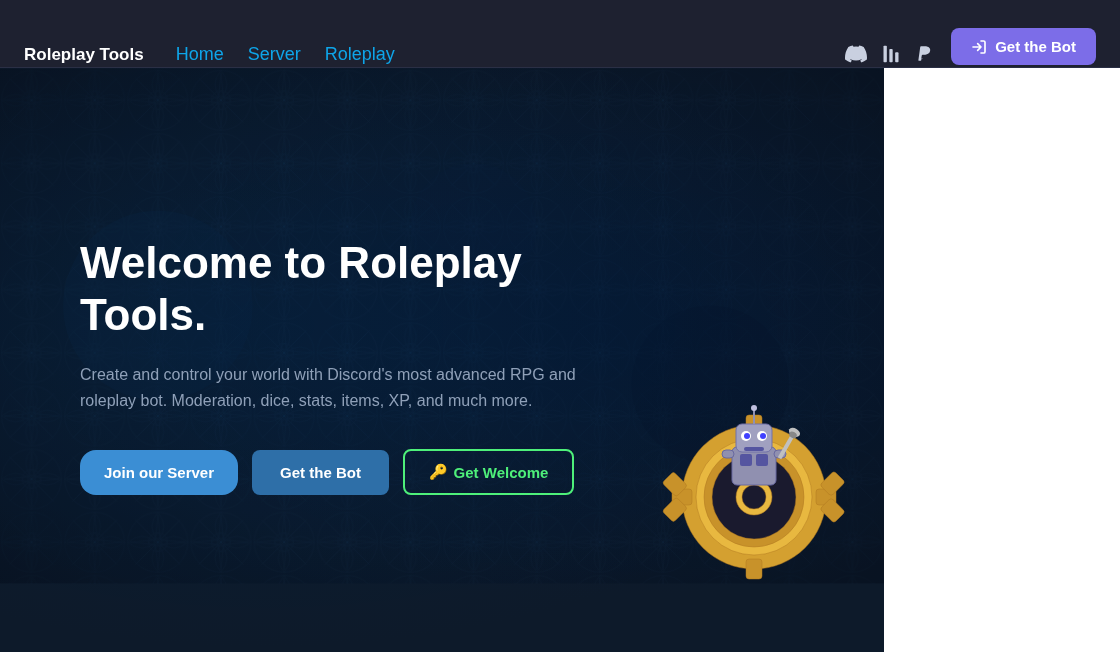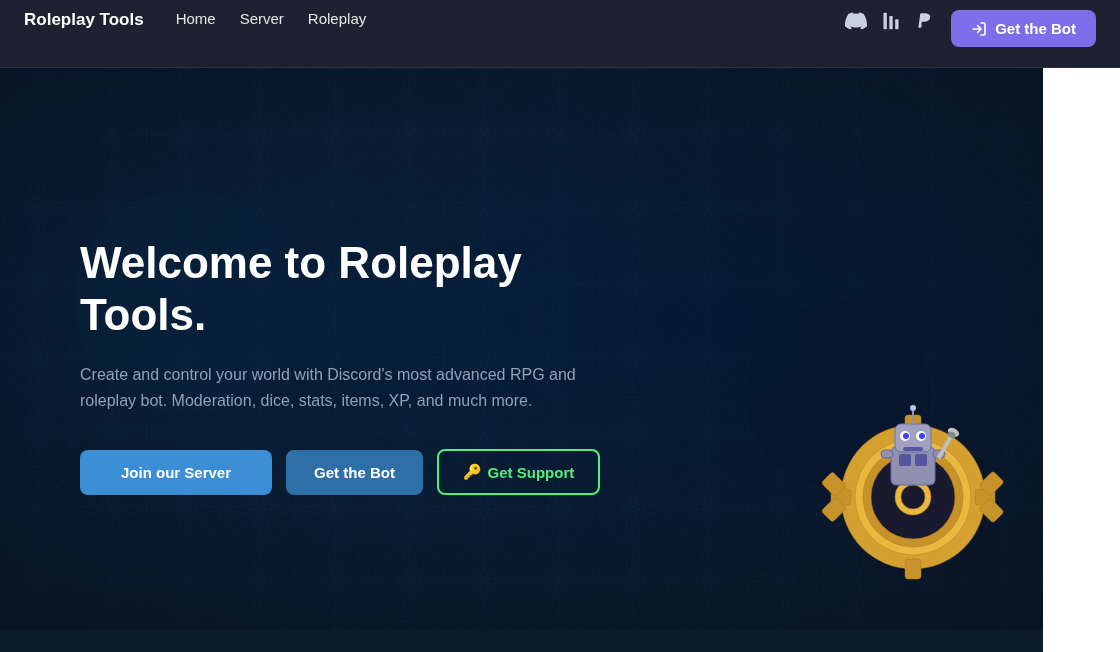--- a/index.html
+++ b/index.html
@@ -5,41 +5,41 @@
     * { margin: 0; padding: 0; box-sizing: border-box; }
     body { width: 1120px; height: 652px; overflow: hidden; font-family: -apple-system, BlinkMacSystemFont, 'Segoe UI', sans-serif; }
 
     
     .navbar {
       position: fixed;
       top: 0; left: 0; right: 0;
       height: 68px;
       background: #1e2130;
       display: flex;
-      align-items: flex-start;
-      padding: 10px 24px;
+      align-items: flex-end;
+      padding: 2px 24px;
       z-index: 100;
       border-bottom: 1px solid #2a2f45;
     }
     .nav-brand {
       font-weight: 800;
       font-size: 17px;
       color: #ffffff;
       margin-right: 32px;
       white-space: nowrap;
     }
     .nav-links {
       display: flex;
       gap: 24px;
       flex: 1;
     }
     .nav-link {
-      color: #e5e5e5;
+      color: #0ea5e9;
       text-decoration: none;
-      font-size: 15px;
+      font-size: 18px;
       font-weight: 400;
       cursor: pointer;
     }
     .nav-icons {
       display: flex;
       align-items: center;
       gap: 14px;
       margin-right: 16px;
     }
     .nav-icon-item {
@@ -61,21 +61,21 @@
       cursor: pointer;
       display: flex;
       align-items: center;
       gap: 8px;
       white-space: nowrap;
     }
 
     
     .hero {
       position: relative;
-      width: 1043px;
+      width: 884px;
       height: 652px;
       background: #0d1a2a;
       overflow: hidden;
       display: flex;
       align-items: center;
     }
 
     
     .hero-bg {
       position: absolute;
@@ -118,22 +118,22 @@
     }
     .hero-buttons {
       display: flex;
       gap: 14px;
       align-items: center;
     }
     .btn-join-server {
       background: #3b8ed4;
       color: #fff;
       border: none;
-      border-radius: 8px;
-      padding: 14px 41px;
+      border-radius: 16px;
+      padding: 14px 24px;
       font-size: 15px;
       font-weight: 600;
       cursor: pointer;
       white-space: nowrap;
     }
     .btn-get-bot-hero {
       background: #2e6fa8;
       color: #fff;
       border: none;
       border-radius: 8px;
@@ -265,21 +265,21 @@
   <div class="hero-overlay"></div>
 
   <div class="hero-content">
     <h1 class="hero-title">Welcome to Roleplay Tools.</h1>
     <p class="hero-subtitle">Create and control your world with Discord's most advanced RPG and roleplay bot. Moderation, dice, stats, items, XP, and much more.</p>
     <div class="hero-buttons">
       <button class="btn-join-server">Join our Server</button>
       <button class="btn-get-bot-hero">Get the Bot</button>
       <button class="btn-premium">
         <span>🔑</span>
-        <span>Get Support</span>
+        <span>Get Welcome</span>
       </button>
     </div>
   </div>
 
   <div class="hero-illustration">
     <svg width="200" height="200" viewBox="0 0 200 200" xmlns="http://www.w3.org/2000/svg">
 
       <g transform="translate(100,105)">
 
         <g fill="#c8922a" stroke="#b07820" stroke-width="0.5">

